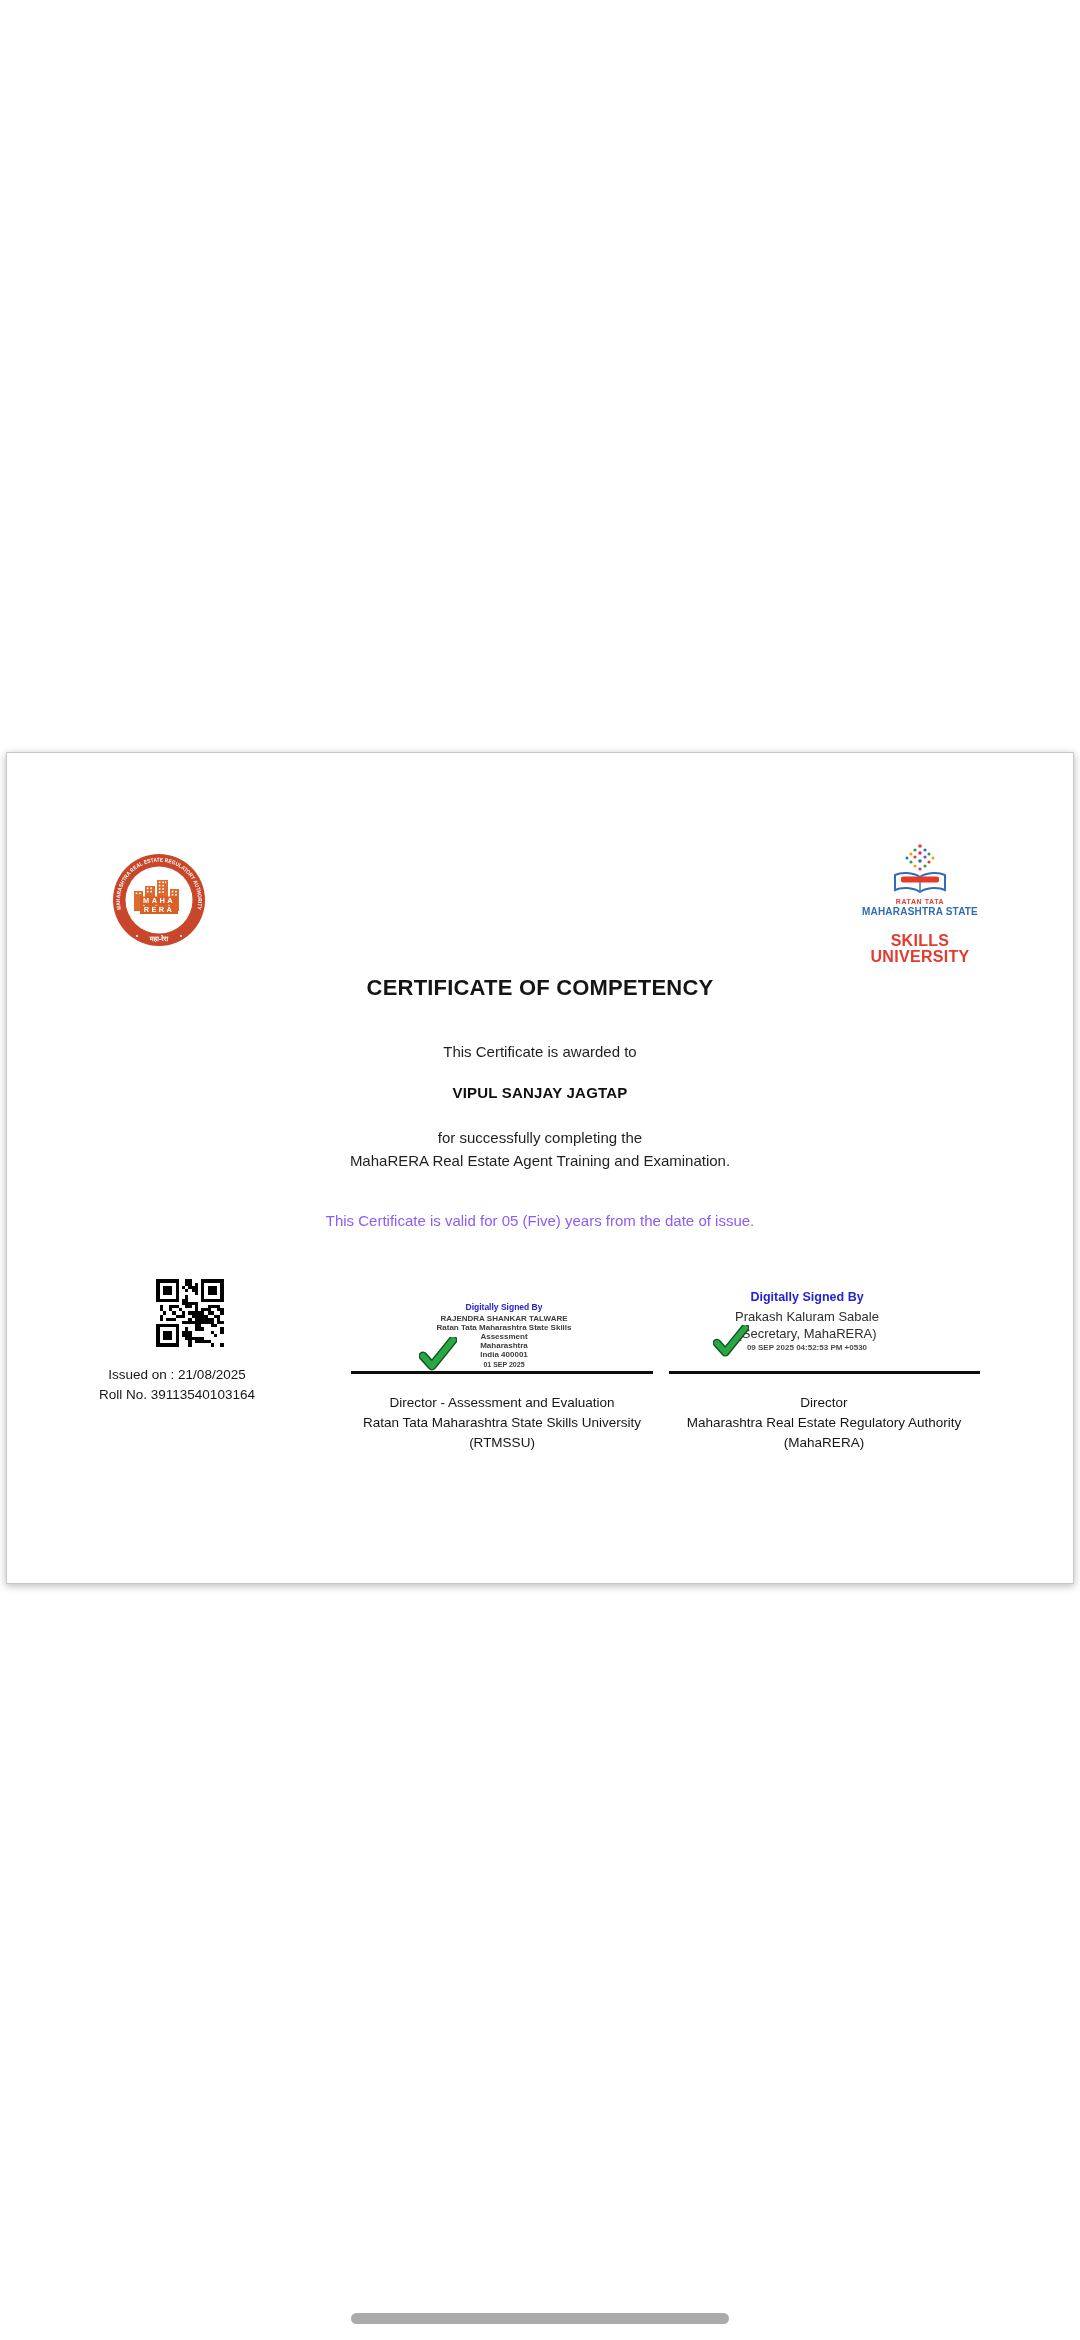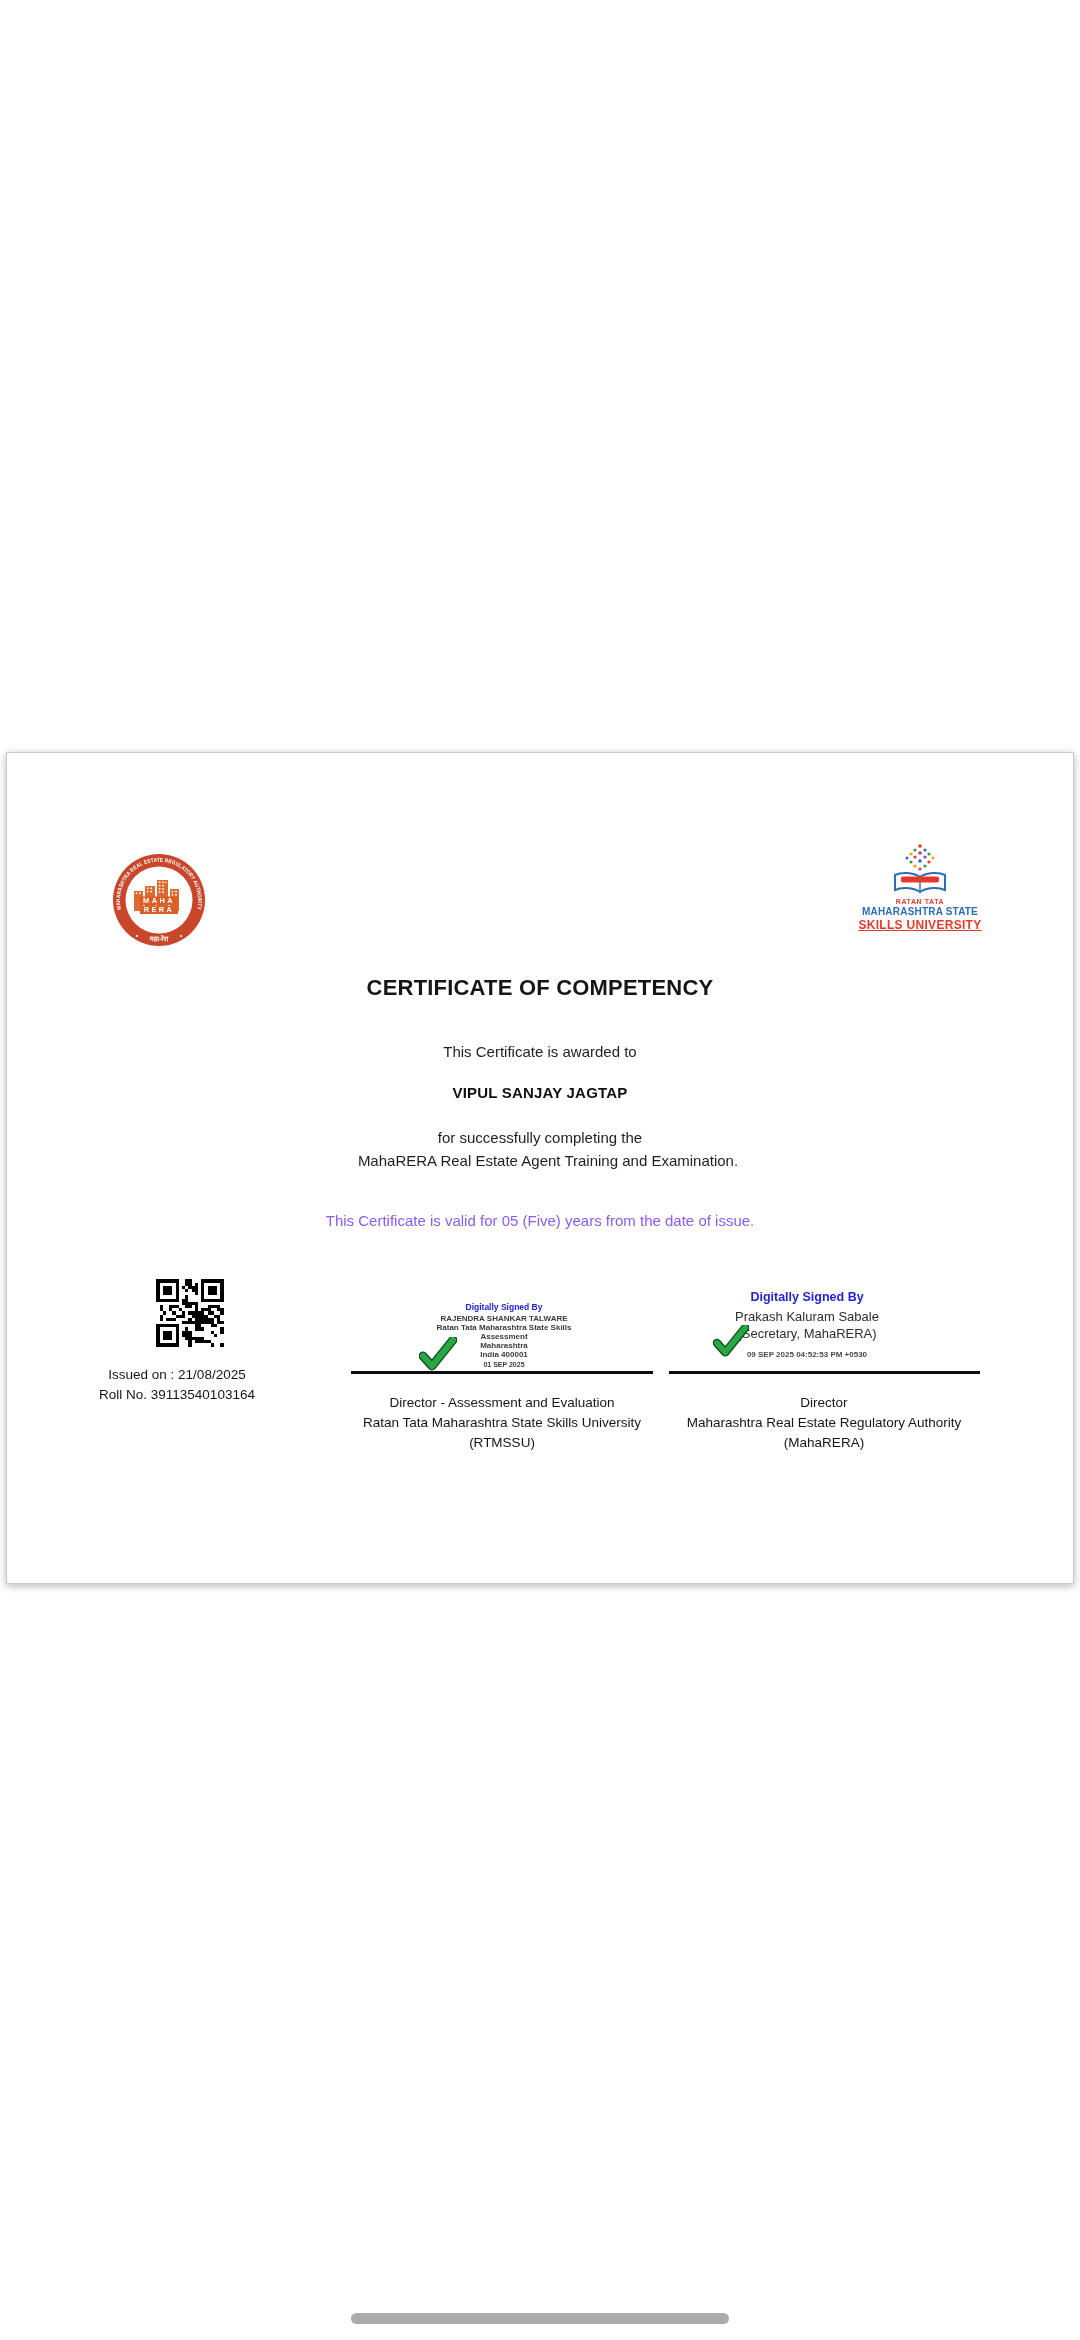--- a/index.html
+++ b/index.html
@@ -6,43 +6,43 @@
   .screen{position:relative;width:1080px;height:2340px;background:#ffffff;overflow:hidden;
           font-family:"Liberation Sans",sans-serif;color:#1d1d1d;}
   
   .card{position:absolute;left:6px;top:752px;width:1066px;height:830px;background:#ffffff;
         border:1px solid #c9c9c9;box-shadow:0 2px 8px rgba(0,0,0,.28);}
   .centered{position:absolute;left:0;width:100%;text-align:center;}
   .title{top:222px;font-size:22px;font-weight:bold;color:#151515;letter-spacing:.2px;}
   .awarded{top:290px;font-size:15px;color:#1f1f1f;}
   .name{top:331px;font-size:15px;font-weight:bold;color:#101010;letter-spacing:.2px;}
   .comp1{top:376px;font-size:15px;color:#1f1f1f;}
-  .comp2{top:399px;font-size:15px;color:#1f1f1f;padding-left:8px;}
+  .comp2{top:399px;font-size:15px;color:#1f1f1f;}
   .valid{top:459px;font-size:15px;color:#8b5cf6;}
 
   
   .maharera{position:absolute;left:105px;top:100px;width:94px;height:94px;}
   .rtmssu{position:absolute;left:843px;top:90px;width:140px;height:106px;text-align:center;line-height:1;}
   .rtmssu svg{display:block;margin:0 auto;}
   .rt1{font-size:7px;font-weight:bold;color:#e23b2e;letter-spacing:.6px;margin-top:1px;}
   .rt2{font-size:10px;font-weight:bold;color:#2f6db5;letter-spacing:.2px;margin-top:2px;}
-  .rt3{font-size:12px;font-weight:bold;color:#e23b2e;letter-spacing:.3px;margin-top:2px;text-decoration:underline;}
+  .rt3{font-size:16px;font-weight:bold;color:#e23b2e;letter-spacing:.3px;margin-top:16px;}
 
   
   .qr{position:absolute;left:143px;top:520px;width:80px;height:80px;}
   .leftcol{position:absolute;left:28px;top:612px;width:284px;text-align:center;
            font-size:13.5px;line-height:20px;color:#161616;}
   .digital-mid{position:absolute;left:377px;top:549px;width:240px;text-align:center;}
   .dsb-small{font-size:8.5px;font-weight:bold;color:#2424d0;line-height:11px;margin-bottom:1px;}
   .dline{font-size:8px;font-weight:bold;color:#3c3c3c;line-height:9px;}
   .ddate{font-size:7px;font-weight:bold;color:#3c3c3c;line-height:9px;margin-top:1px;}
   .digital-right{position:absolute;left:655px;top:537px;width:290px;text-align:center;}
   .dsb-big{font-size:12.5px;font-weight:bold;color:#2424d0;line-height:15px;margin-bottom:3px;}
   .dname{font-size:13px;color:#2e2e2e;line-height:17px;}
-  .dstamp{font-size:8px;font-weight:bold;color:#4a4a4a;line-height:11px;margin-top:7px;}
+  .dstamp{font-size:8px;font-weight:bold;color:#4a4a4a;line-height:11px;margin-top:0;}
   .check{position:absolute;}
   .sigline{position:absolute;top:618px;height:3px;background:#0d0d0d;}
   .line-mid{left:344px;width:302px;}
   .line-right{left:662px;width:311px;}
   .caption{position:absolute;top:630px;text-align:center;font-size:13.5px;line-height:20px;color:#161616;margin-top:10px;}
   .caption-mid{left:345px;width:300px;}
   .caption-right{left:657px;width:320px;}
 
   
   .home{position:absolute;left:351px;top:2313px;width:378px;height:11px;border-radius:6px;background:#ababab;}

